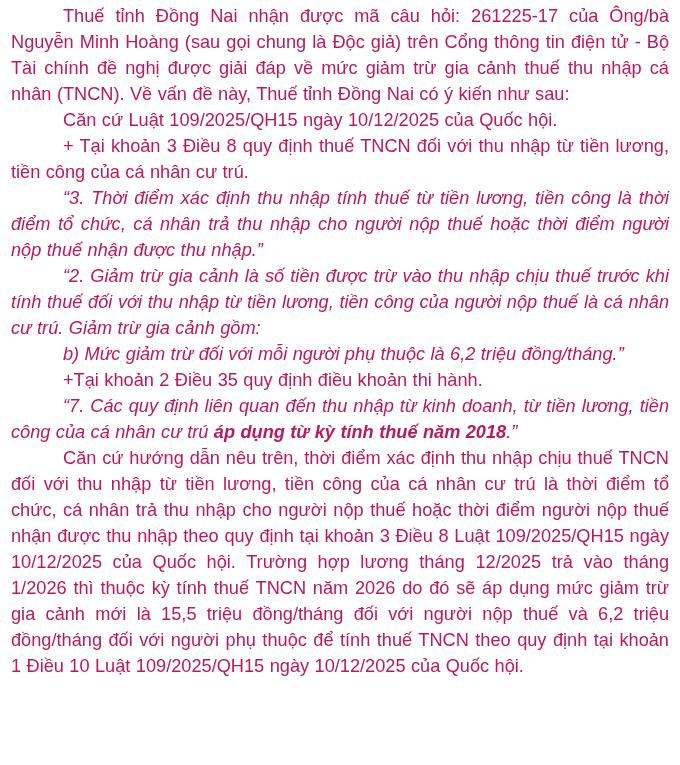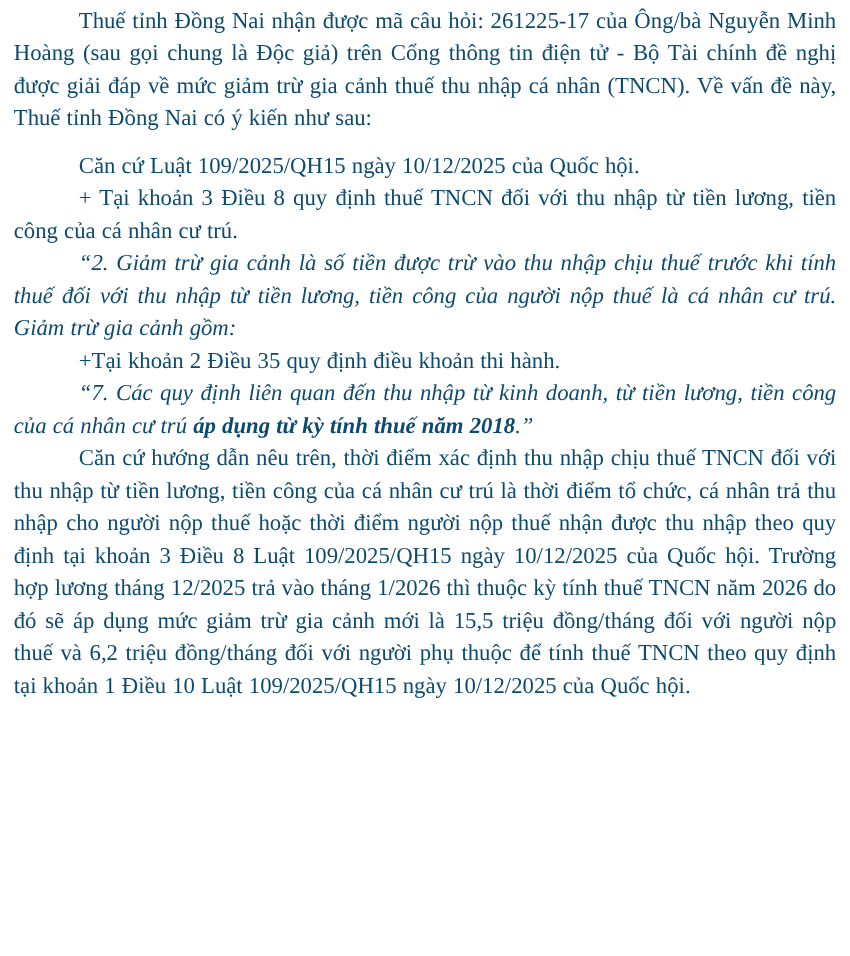--- a/index.html
+++ b/index.html
@@ -10,58 +10,60 @@
   body {
     width: 680px;
     height: 765px;
     overflow: hidden;
   }
   .page {
     box-sizing: border-box;
     width: 680px;
     height: 765px;
     padding: 3px 11px 0 11px;
-    font-family: Liberation Serif, serif;
+    font-family: Liberation Sans, sans-serif;
     font-size: 18.2px;
     line-height: 26px;
-    color: #0c4a6e;
+    color: #be185d;
     text-align: justify;
   }
   .para {
     margin: 0;
     text-indent: 52px;
     word-spacing: 0.02em;
   }
   .gap-before {
-    margin-top: 12px;
+    margin-top: 0;
   }
   .italic {
     font-style: italic;
   }
   .bold {
     font-weight: 700;
     font-style: italic;
   }
 </style>
 </head>
 <body>
 
 <div class="page">
 
   <p class="para">Thuế tỉnh Đồng Nai nhận được mã câu hỏi: 261225-17 của Ông/bà Nguyễn Minh Hoàng (sau gọi chung là Độc giả) trên Cổng thông tin điện tử - Bộ Tài chính đề nghị được giải đáp về mức giảm trừ gia cảnh thuế thu nhập cá nhân (TNCN). Về vấn đề này, Thuế tỉnh Đồng Nai có ý kiến như sau:</p>
 
   <p class="para gap-before">Căn cứ Luật 109/2025/QH15 ngày 10/12/2025 của Quốc hội.</p>
 
   <p class="para">+ Tại khoản 3 Điều 8 quy định thuế TNCN đối với thu nhập từ tiền lương, tiền công của cá nhân cư trú.</p>
 
+  <p class="para italic">“3. Thời điểm xác định thu nhập tính thuế từ tiền lương, tiền công là thời điểm tổ chức, cá nhân trả thu nhập cho người nộp thuế hoặc thời điểm người nộp thuế nhận được thu nhập.”</p>
 
 
   <p class="para italic">“2. Giảm trừ gia cảnh là số tiền được trừ vào thu nhập chịu thuế trước khi tính thuế đối với thu nhập từ tiền lương, tiền công của người nộp thuế là cá nhân cư trú. Giảm trừ gia cảnh gồm:</p>
 
 
+  <p class="para italic">b) Mức giảm trừ đối với mỗi người phụ thuộc là 6,2 triệu đồng/tháng.”</p>
 
   <p class="para">+Tại khoản 2 Điều 35 quy định điều khoản thi hành.</p>
 
   <p class="para italic"><span>“7. Các quy định liên quan đến thu nhập từ kinh doanh, từ tiền lương, tiền công của cá nhân cư trú </span><span class="bold">áp dụng từ kỳ tính thuế năm 2018</span><span>.”</span></p>
 
   <p class="para">Căn cứ hướng dẫn nêu trên, thời điểm xác định thu nhập chịu thuế TNCN đối với thu nhập từ tiền lương, tiền công của cá nhân cư trú là thời điểm tổ chức, cá nhân trả thu nhập cho người nộp thuế hoặc thời điểm người nộp thuế nhận được thu nhập theo quy định tại khoản 3 Điều 8 Luật 109/2025/QH15 ngày 10/12/2025 của Quốc hội. Trường hợp lương tháng 12/2025 trả vào tháng 1/2026 thì thuộc kỳ tính thuế TNCN năm 2026 do đó sẽ áp dụng mức giảm trừ gia cảnh mới là 15,5 triệu đồng/tháng đối với người nộp thuế và 6,2 triệu đồng/tháng đối với người phụ thuộc để tính thuế TNCN theo quy định tại khoản 1 Điều 10 Luật 109/2025/QH15 ngày 10/12/2025 của Quốc hội.</p>
 
 </div>
 
 </body></html>

